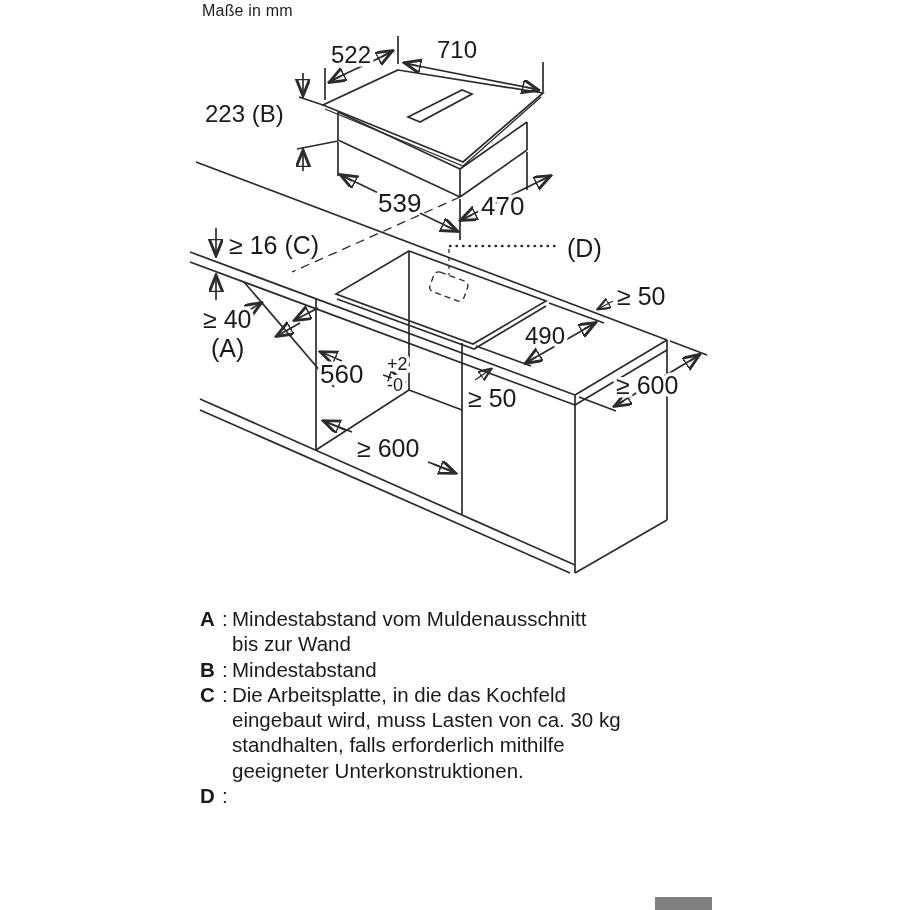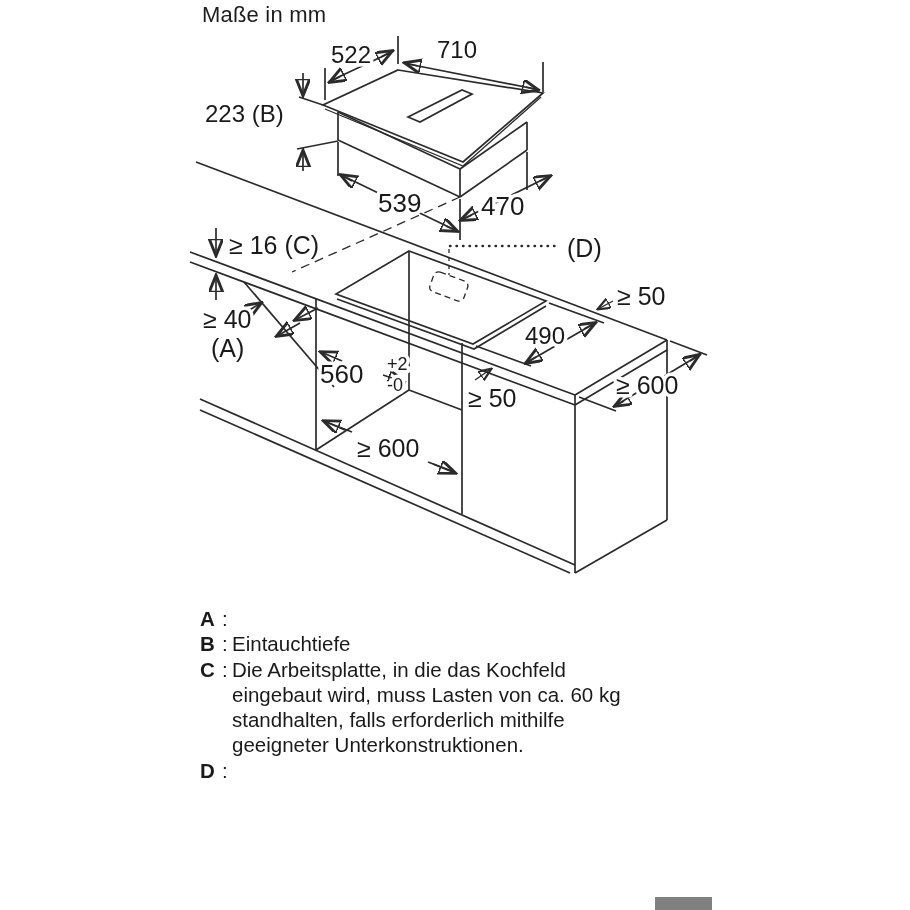--- a/index.html
+++ b/index.html
@@ -1,18 +1,18 @@
 <!DOCTYPE html>
 <html><head>
 <meta charset="utf-8">
 <style>
   html,body{margin:0;padding:0;background:#fff;}
   #stage{position:relative;width:910px;height:910px;background:#ffffff;overflow:hidden;
          font-family:"Liberation Sans",sans-serif;color:#1a1a1a;}
-  #page-title{position:absolute;left:202px;top:2px;font-size:22px;letter-spacing:.2px;color:#1d1d1d;}
+  #page-title{position:absolute;left:202px;top:2px;font-size:16px;letter-spacing:.2px;color:#1d1d1d;}
   svg{position:absolute;left:0;top:0;}
   svg line,svg path,svg polyline,svg polygon,svg rect{stroke:#2b2b2b;stroke-width:1.7;fill:none;}
   .thin{stroke-width:1.3;}
   .dash{stroke-dasharray:9 6;}
   .dot{stroke-dasharray:0.5 6;stroke-linecap:round;stroke-width:2.4;}
   .vdash{stroke-dasharray:4 4;}
   .rdash{stroke-dasharray:6 4;}
   text{font-family:"Liberation Sans",sans-serif;fill:#1a1a1a;stroke:none;}
   .halo{paint-order:stroke;stroke:#ffffff;stroke-width:7px;stroke-linejoin:round;}
   .fs24{font-size:24px;}.fs25{font-size:25px;}.fs26{font-size:26px;}.fs18{font-size:18px;}
@@ -192,31 +192,33 @@
         <line x1="624" y1="401" x2="615" y2="406" marker-end="url(#arr)"></line>
       </g>
       <text class="fs25 halo" x="616" y="394">≥ 600</text>
     </g>
   </svg>
 
   <div id="legend">
     <div class="lrow">
       <span class="lkey">A</span>
         <span class="lsep">:</span>
+        <span class="ltext">Mindestabstand vom Muldenausschnitt
+bis zur Wand</span>
     </div>
     <div class="lrow">
       <span class="lkey">B</span>
         <span class="lsep">:</span>
-        <span class="ltext">Eintauchtiefe</span>
+        <span class="ltext">Mindestabstand</span>
     </div>
     <div class="lrow">
       <span class="lkey">C</span>
         <span class="lsep">:</span>
         <span class="ltext">Die Arbeitsplatte, in die das Kochfeld
-eingebaut wird, muss Lasten von ca. 60 kg
+eingebaut wird, muss Lasten von ca. 30 kg
 standhalten, falls erforderlich mithilfe
 geeigneter Unterkonstruktionen.</span>
     </div>
     <div class="lrow">
       <span class="lkey">D</span>
         <span class="lsep">:</span>
     </div>
   </div>
 
   <div id="gray-bar" style="background: rgb(128, 128, 128);"></div>

